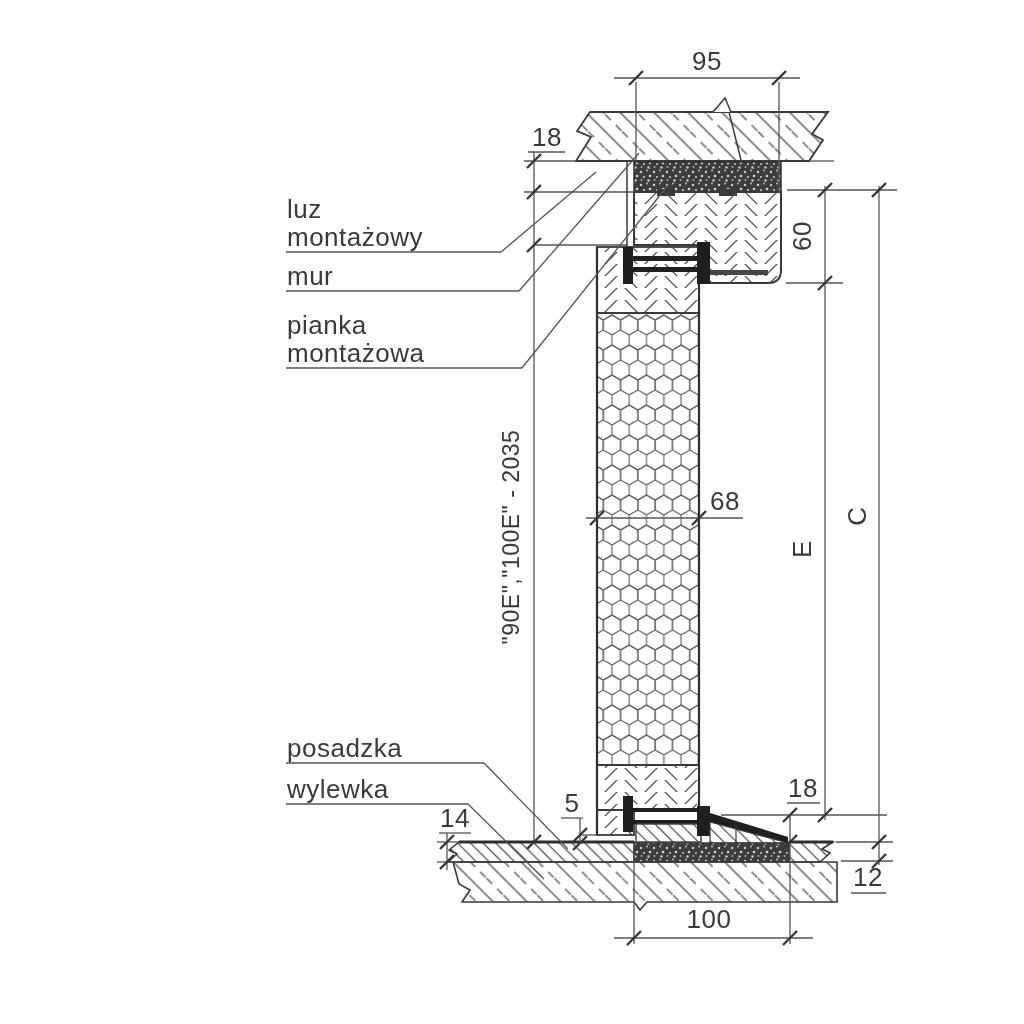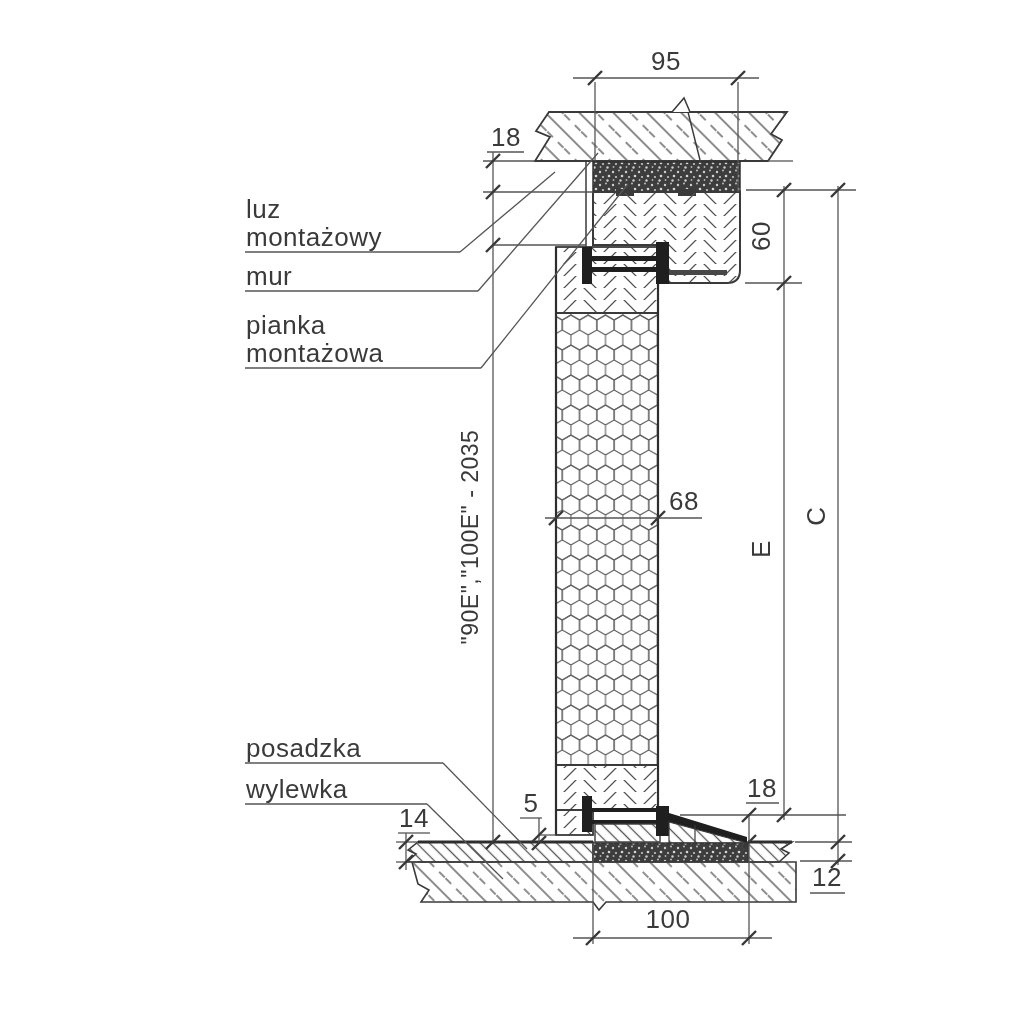--- a/index.html
+++ b/index.html
@@ -1,16 +1,16 @@
 <!DOCTYPE html>
 <html><head>
 <meta charset="utf-8">
 <style>
   html,body{margin:0;padding:0;background:#ffffff;}
-  .stage{width:956px;height:1024px;position:relative;background:#ffffff;overflow:hidden;}
+  .stage{width:956px;height:1024px;position:relative;background:#ffffff;overflow:hidden;padding-left:41px;}
   svg{display:block;}
   text{font-family:"Liberation Sans","DejaVu Sans",sans-serif;fill:#3a3a3a;}
   .dimnum{font-size:26px;letter-spacing:0.5px;}
   .lbl{font-size:26px;letter-spacing:0.5px;}
   .code{font-size:23px;letter-spacing:0.5px;}
 </style>
 </head>
 <body>
 
 <div class="stage">

